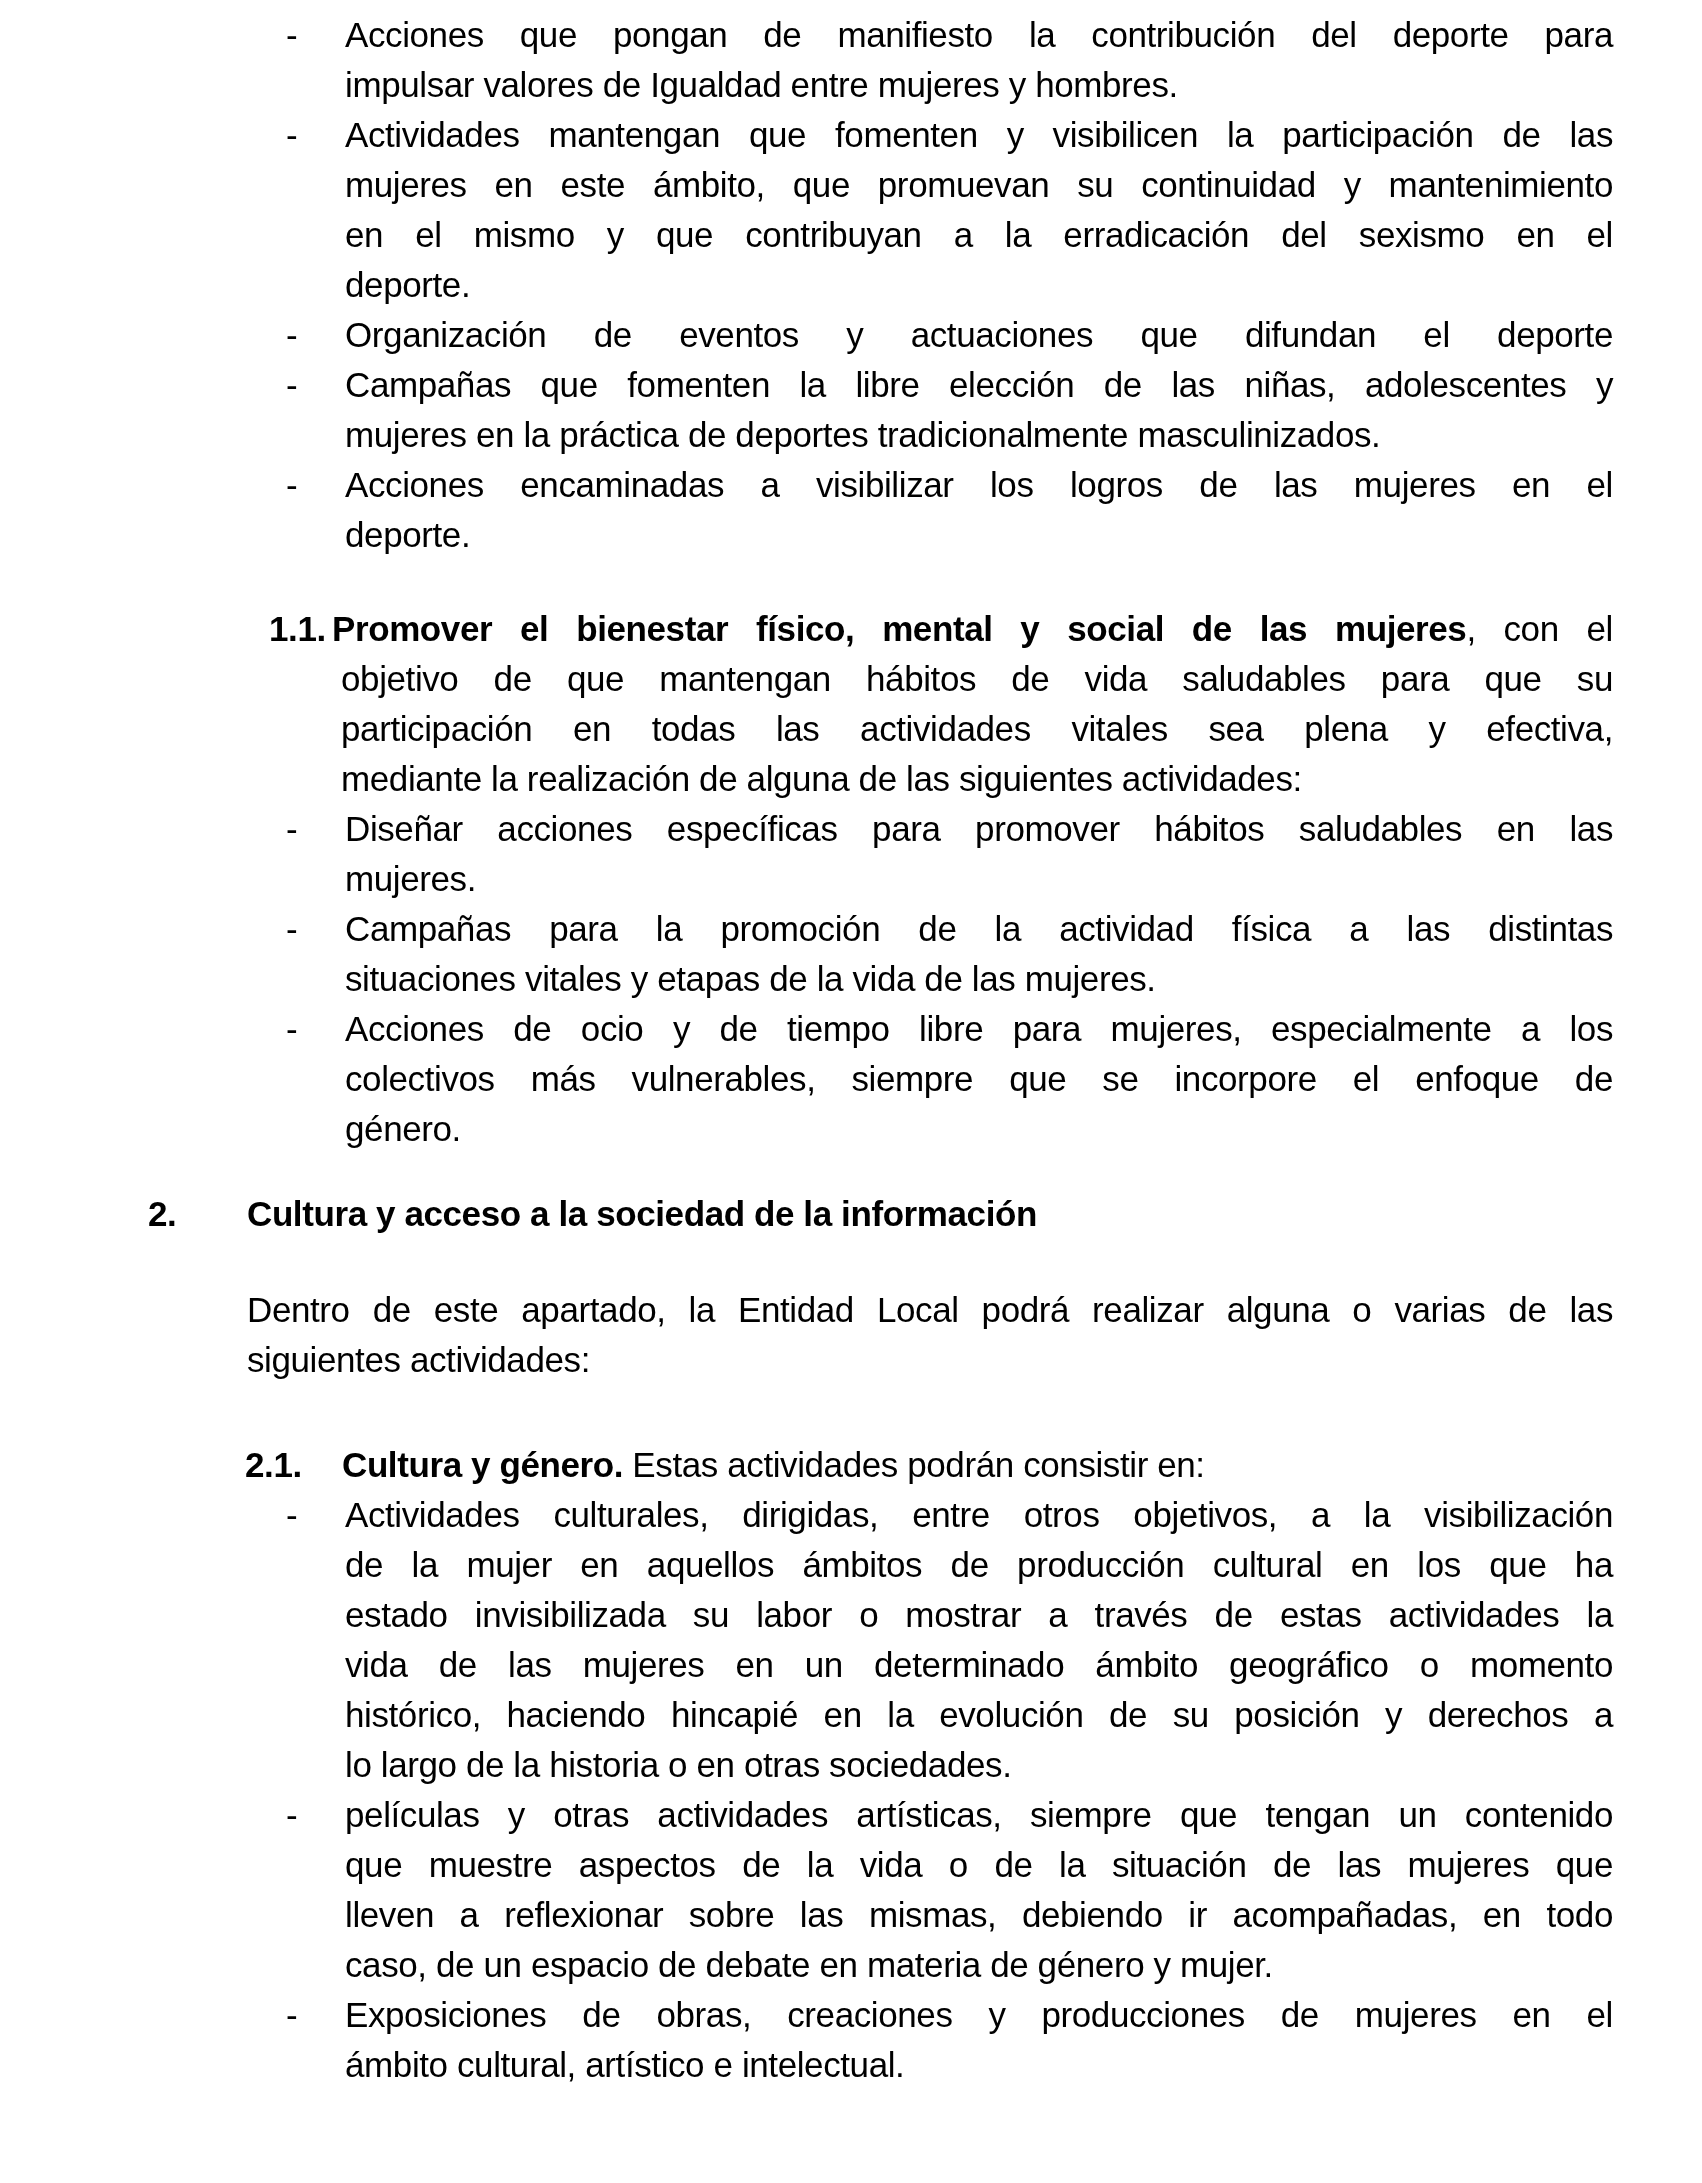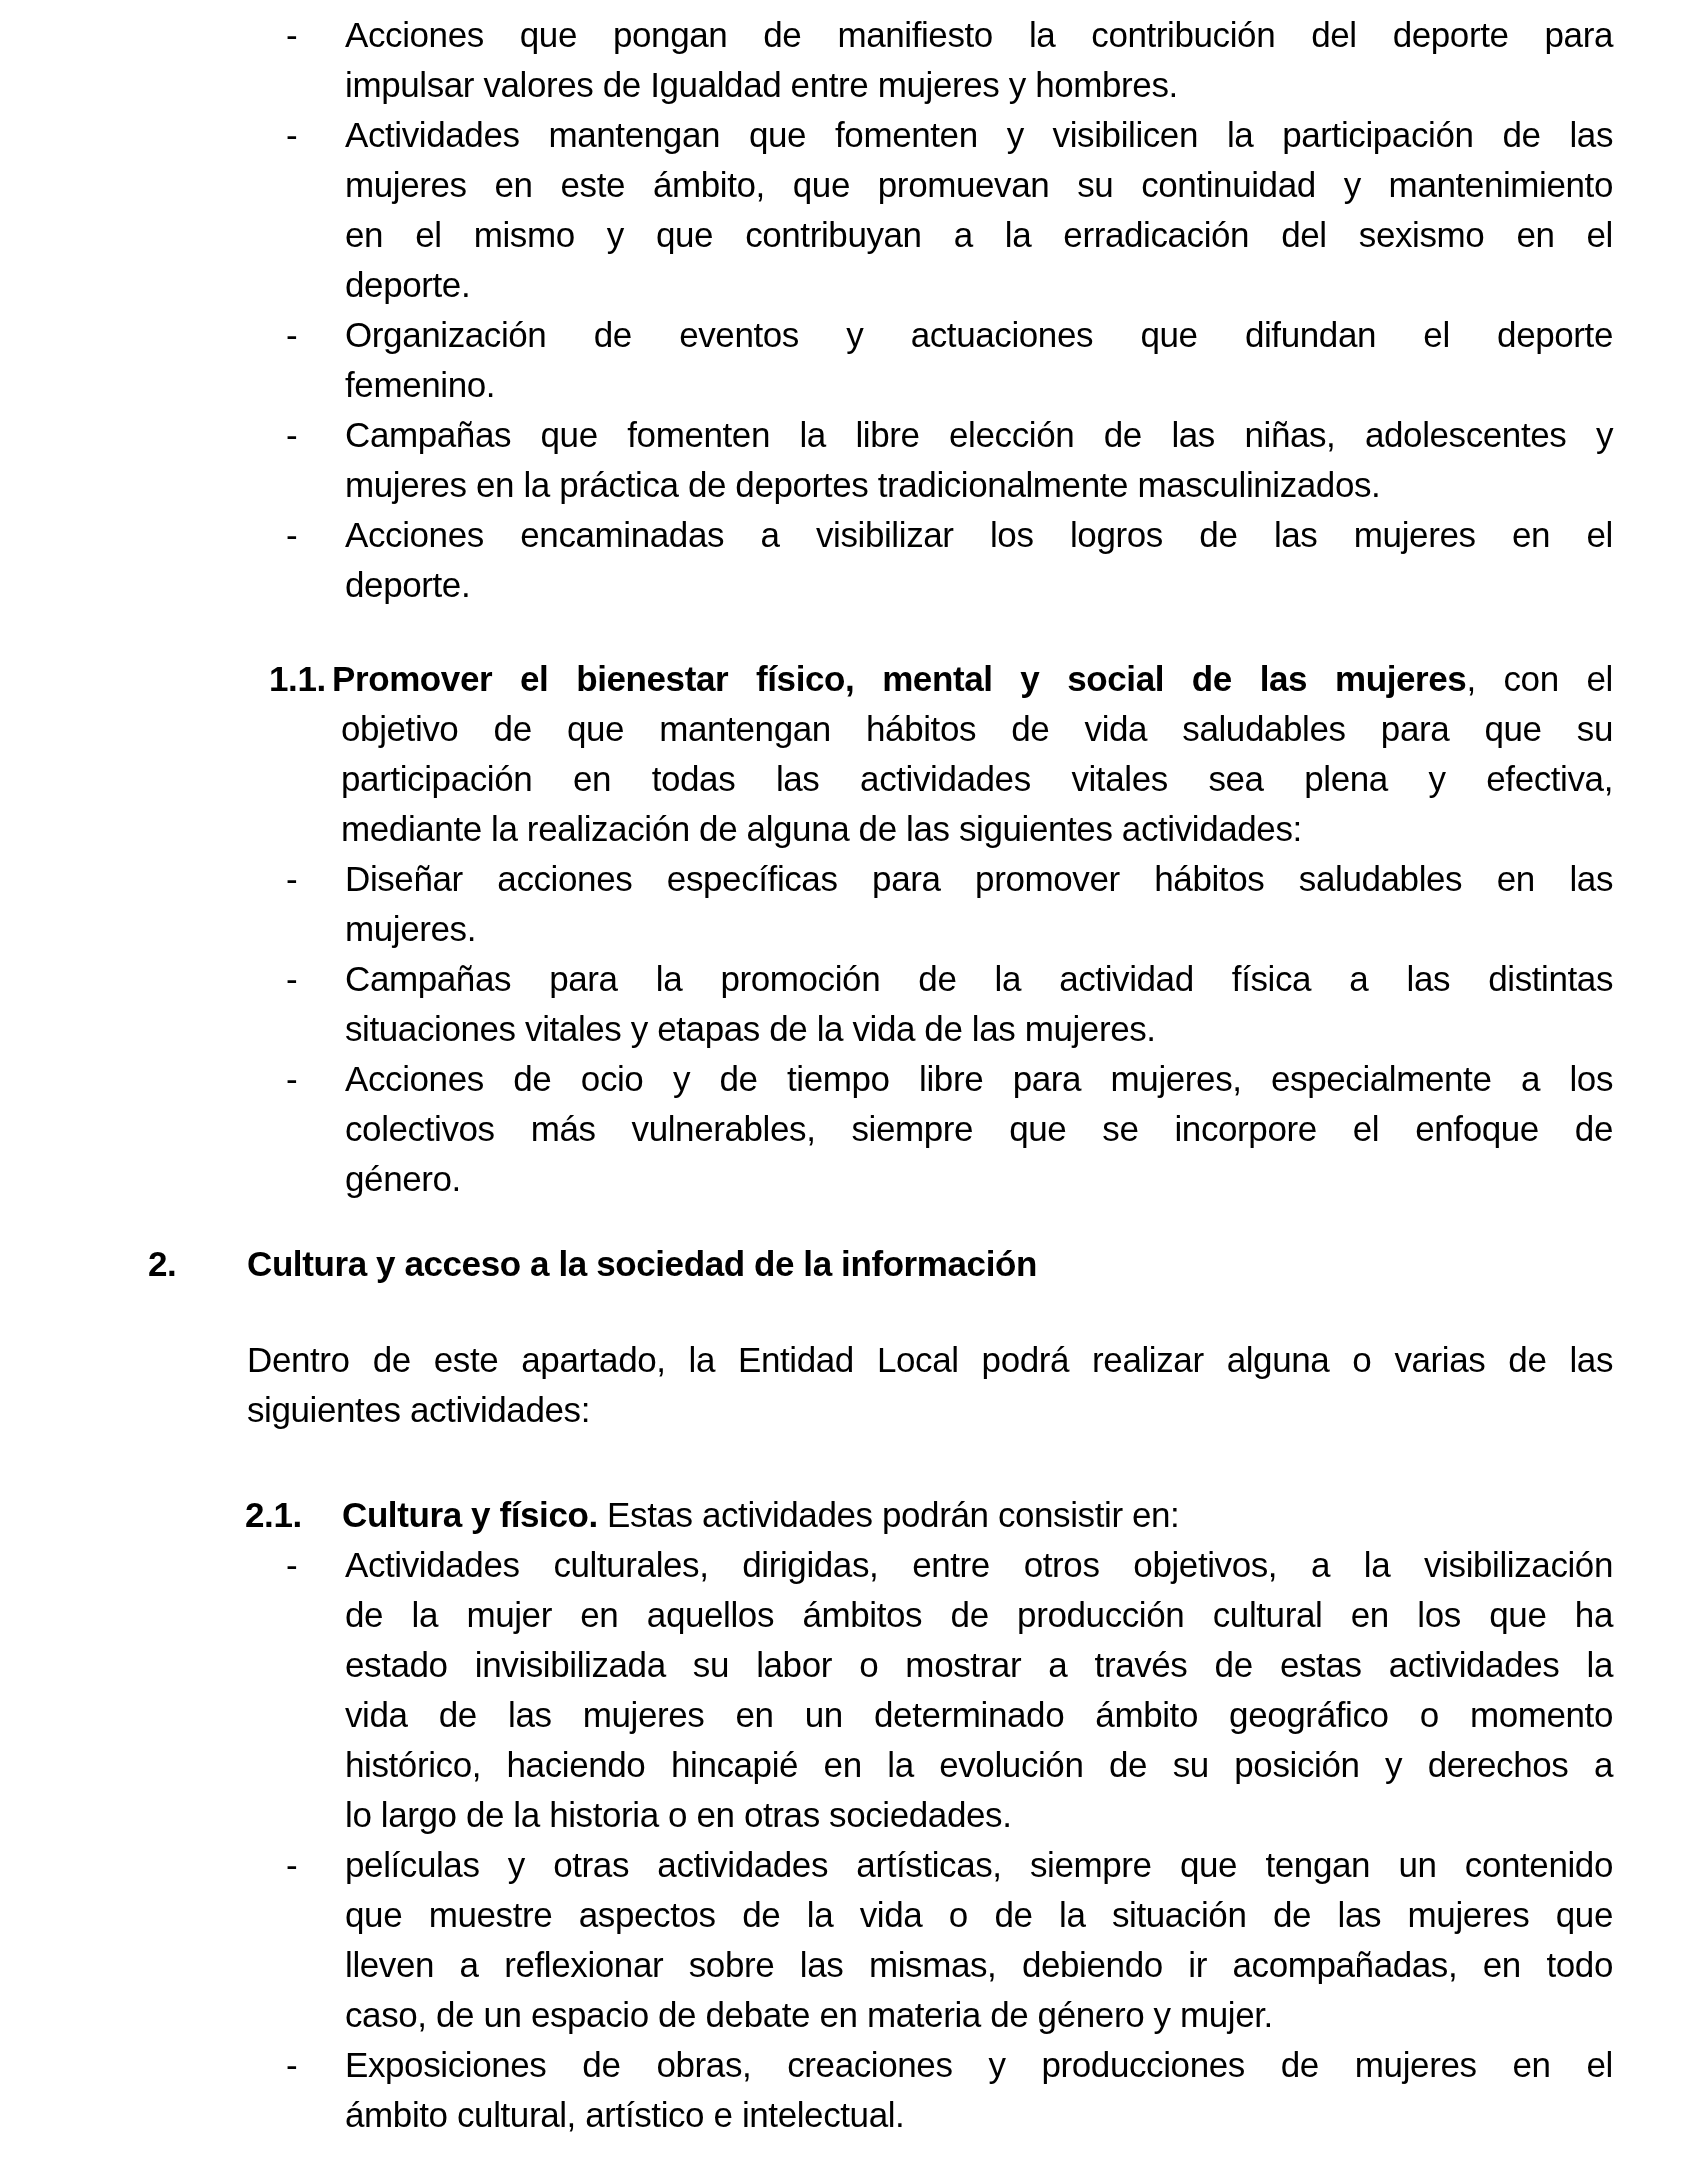--- a/index.html
+++ b/index.html
@@ -78,21 +78,20 @@
       <div class="block bullet">
         <span class="marker">-</span>
         <div class="line first"><span>Actividades mantengan que fomenten y visibilicen la participación de las</span></div>
         <div class="line"><span>mujeres en este ámbito, que promuevan su continuidad y mantenimiento</span></div>
         <div class="line"><span>en el mismo y que contribuyan a la erradicación del sexismo en el</span></div>
         <div class="line last"><span>deporte.</span></div>
       </div>
       <div class="block bullet">
         <span class="marker">-</span>
         <div class="line first"><span>Organización de eventos y actuaciones que difundan el deporte</span></div>
-        <div class="line last"><span>femenino.</span></div>
       </div>
       <div class="block bullet">
         <span class="marker">-</span>
         <div class="line first"><span>Campañas que fomenten la libre elección de las niñas, adolescentes y</span></div>
         <div class="line last"><span>mujeres en la práctica de deportes tradicionalmente masculinizados.</span></div>
       </div>
       <div class="block bullet">
         <span class="marker">-</span>
         <div class="line first"><span>Acciones encaminadas a visibilizar los logros de las mujeres en el</span></div>
         <div class="line last"><span>deporte.</span></div>
@@ -127,21 +126,21 @@
         <div class="line first last"><span class="b">Cultura y acceso a la sociedad de la información</span></div>
       </div>
       <div class="spacer-c"></div>
       <div class="block para">
         <div class="line first"><span>Dentro de este apartado, la Entidad Local podrá realizar alguna o varias de las</span></div>
         <div class="line last"><span>siguientes actividades:</span></div>
       </div>
       <div class="spacer-d"></div>
       <div class="block sub2">
         <span class="marker b">2.1.</span>
-        <div class="line first last"><span class="b">Cultura y físico.</span><span> Estas actividades podrán consistir en:</span></div>
+        <div class="line first last"><span class="b">Cultura y género.</span><span> Estas actividades podrán consistir en:</span></div>
       </div>
       <div class="block bullet">
         <span class="marker">-</span>
         <div class="line first"><span>Actividades culturales, dirigidas, entre otros objetivos, a la visibilización</span></div>
         <div class="line"><span>de la mujer en aquellos ámbitos de producción cultural en los que ha</span></div>
         <div class="line"><span>estado invisibilizada su labor o mostrar a través de estas actividades la</span></div>
         <div class="line"><span>vida de las mujeres en un determinado ámbito geográfico o momento</span></div>
         <div class="line"><span>histórico, haciendo hincapié en la evolución de su posición y derechos a</span></div>
         <div class="line last"><span>lo largo de la historia o en otras sociedades.</span></div>
       </div>

